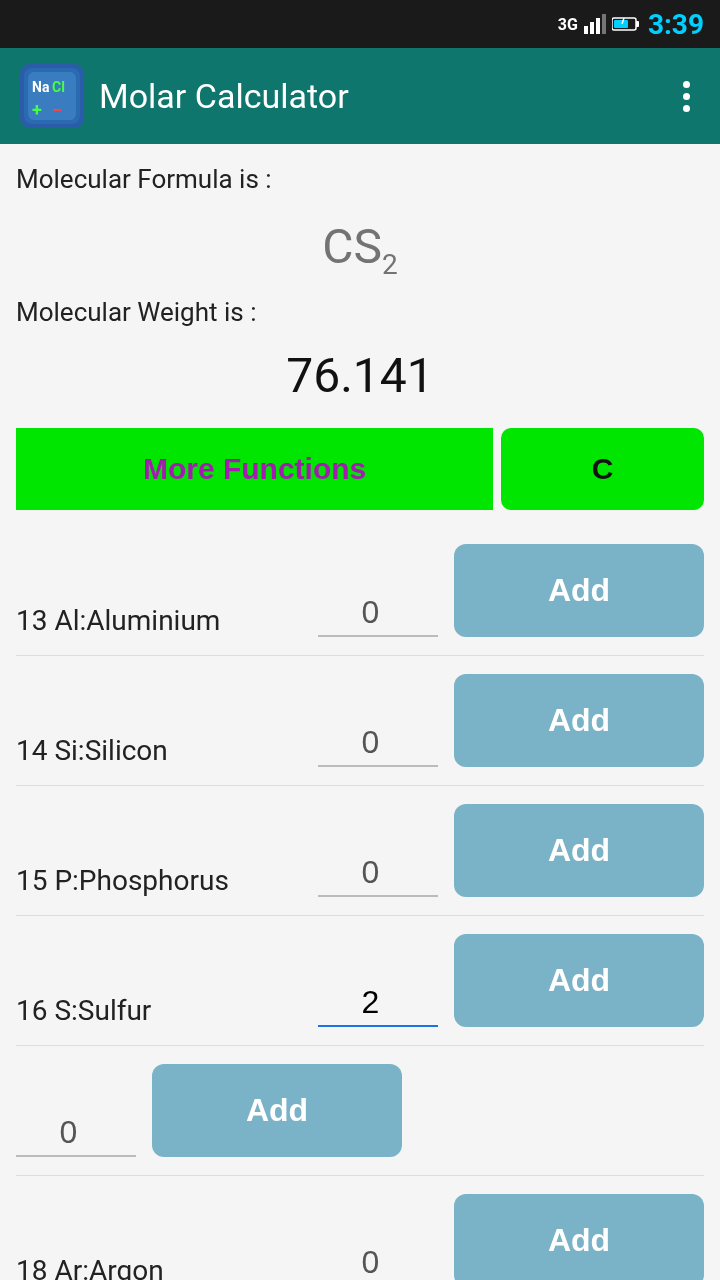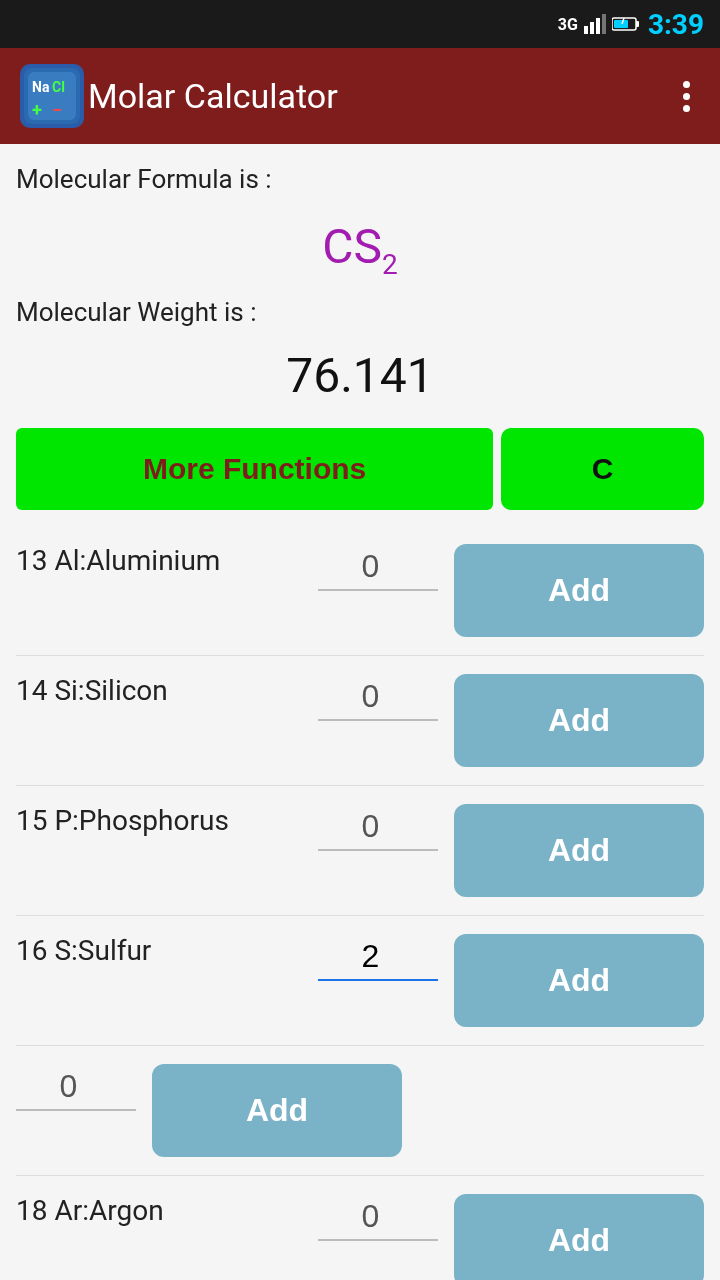--- a/index.html
+++ b/index.html
@@ -32,26 +32,26 @@
       display: flex;
       align-items: center;
       gap: 6px;
       color: white;
       font-size: 18px;
       font-weight: bold;
     }
 
     
     .app-bar {
-      background: #7f1d1d;
+      background: #0f766e;
       height: 96px;
       display: flex;
       align-items: center;
       padding: 0 20px;
-      gap: 4px;
+      gap: 15px;
     }
     .app-icon {
       width: 64px;
       height: 64px;
       background: #2a5caa;
       border-radius: 10px;
       display: flex;
       align-items: center;
       justify-content: center;
       font-size: 22px;
@@ -94,21 +94,21 @@
       color: #222;
       margin-bottom: 8px;
     }
 
     .formula-container {
       text-align: center;
       padding: 16px 0;
     }
     .formula-text {
       font-size: 48px;
-      color: #a21caf;
+      color: #737373;
       display: inline-block;
       position: relative;
     }
     .formula-sub {
       font-size: 28px;
       vertical-align: sub;
     }
 
     .weight-container {
       text-align: center;
@@ -122,25 +122,25 @@
     
     .action-buttons {
       display: flex;
       gap: 8px;
       margin-bottom: 16px;
     }
     .btn-more {
       flex: 2.5;
       background: #00e600;
       border: none;
-      border-radius: 6px;
+      border-radius: 0;
       padding: 24px 10px;
       font-size: 30px;
       font-weight: bold;
-      color: #7f1d1d;
+      color: #a21caf;
       cursor: pointer;
     }
     .btn-c {
       flex: 1;
       background: #00e600;
       border: none;
       border-radius: 10px;
       padding: 24px 10px;
       font-size: 30px;
       font-weight: bold;
@@ -160,21 +160,21 @@
     }
 
     
     .element-list {
       display: flex;
       flex-direction: column;
       gap: 0;
     }
     .element-row {
       display: flex;
-      align-items: flex-start;
+      align-items: flex-end;
       padding: 18px 0;
       border-bottom: 1px solid #ddd;
     }
     .element-label {
       flex: 1;
       font-size: 28px;
       color: #222;
     }
     .element-input {
       width: 120px;

